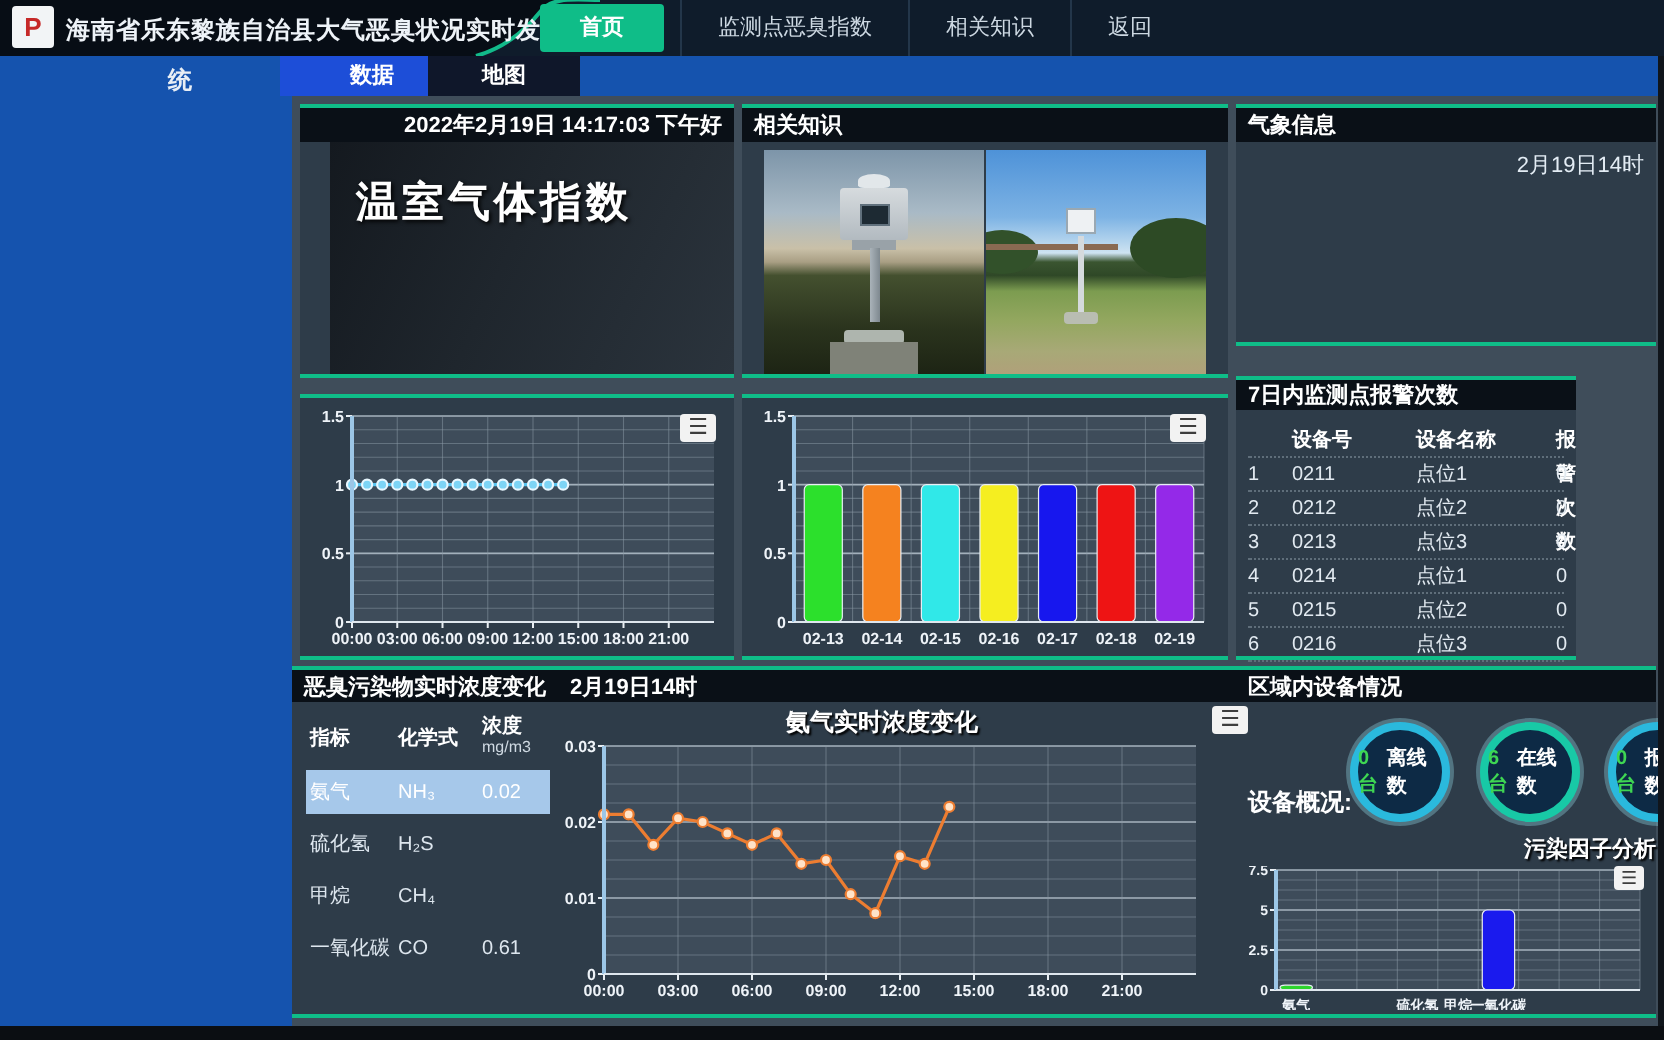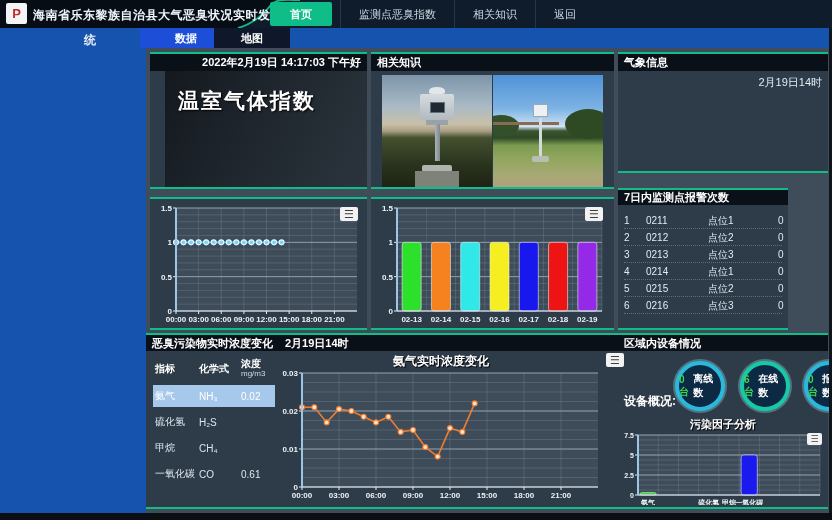--- a/index.html
+++ b/index.html
@@ -98,21 +98,21 @@
   
   .overview-label { position:absolute; left:6px; top:58px; font-size:12px; font-weight:bold; color:#fff; }
   .circle { position:absolute; top:26px; width:50px; height:50px; border-radius:50%; border:4px solid #2ab9dd;
             background:#0d2a45; display:flex; flex-direction:row; align-items:center; justify-content:center;
             box-shadow:0 0 0 2px rgba(150,220,235,.35); }
   .circle.c1 { left:57px; }
   .circle.c2 { left:122px; border-color:#18c9a6; }
   .circle.c3 { left:186px; }
   .circle .val { font-size:10px; font-weight:bold; color:#3ed653; }
   .circle .lbl { font-size:10px; font-weight:bold; color:#fff; }
-  .analysis-title { position:absolute; left:0; top:82px; width:100%; text-align:center;
+  .analysis-title { position:absolute; left:0; top:82px; width:100%; text-align:right;
                     font-size:11px; font-weight:bold; color:#fff; text-shadow:1px 1px 1px #000; }
 </style>
 </head>
 <body>
 
 <div class="page">
 
   <div class="topbar">
     <svg class="swoosh" width="832" height="28">
       <path d="M238,28 C252,24 262,16 270,6 C276,-2 288,0 300,0 L832,0 L832,28 Z" fill="#0f1c2b"></path>
@@ -303,20 +303,26 @@
           <rect x="204.83928571428572" y="40.33333333333334" width="19.035714285714285" height="68.66666666666666" rx="2.5" fill="#9429e8" stroke="#e9eef4" stroke-width="0.6"></rect>
           <line x1="24" x2="24" y1="6" y2="109" stroke="#9cc6e6" stroke-width="2"></line>
           <line x1="24" x2="229" y1="109" y2="109" stroke="#dfe7ee" stroke-width="1"></line>
         </svg>
       <div class="menu-icon" style="right:11px;top:8px">☰</div>
     </section>
 
     <section class="panel p6">
       <div class="panel-strip" style="height:15px">7日内监测点报警次数</div>
       <div class="atable">
+        <div class="arow head">
+          <span></span>
+          <span>设备号</span>
+          <span>设备名称</span>
+          <span>报警次数</span>
+        </div>
         <div class="arow">
           <span>1</span>
           <span>0211</span>
           <span>点位1</span>
           <span>0</span>
         </div>
         <div class="arow">
           <span>2</span>
           <span>0212</span>
           <span>点位2</span>

